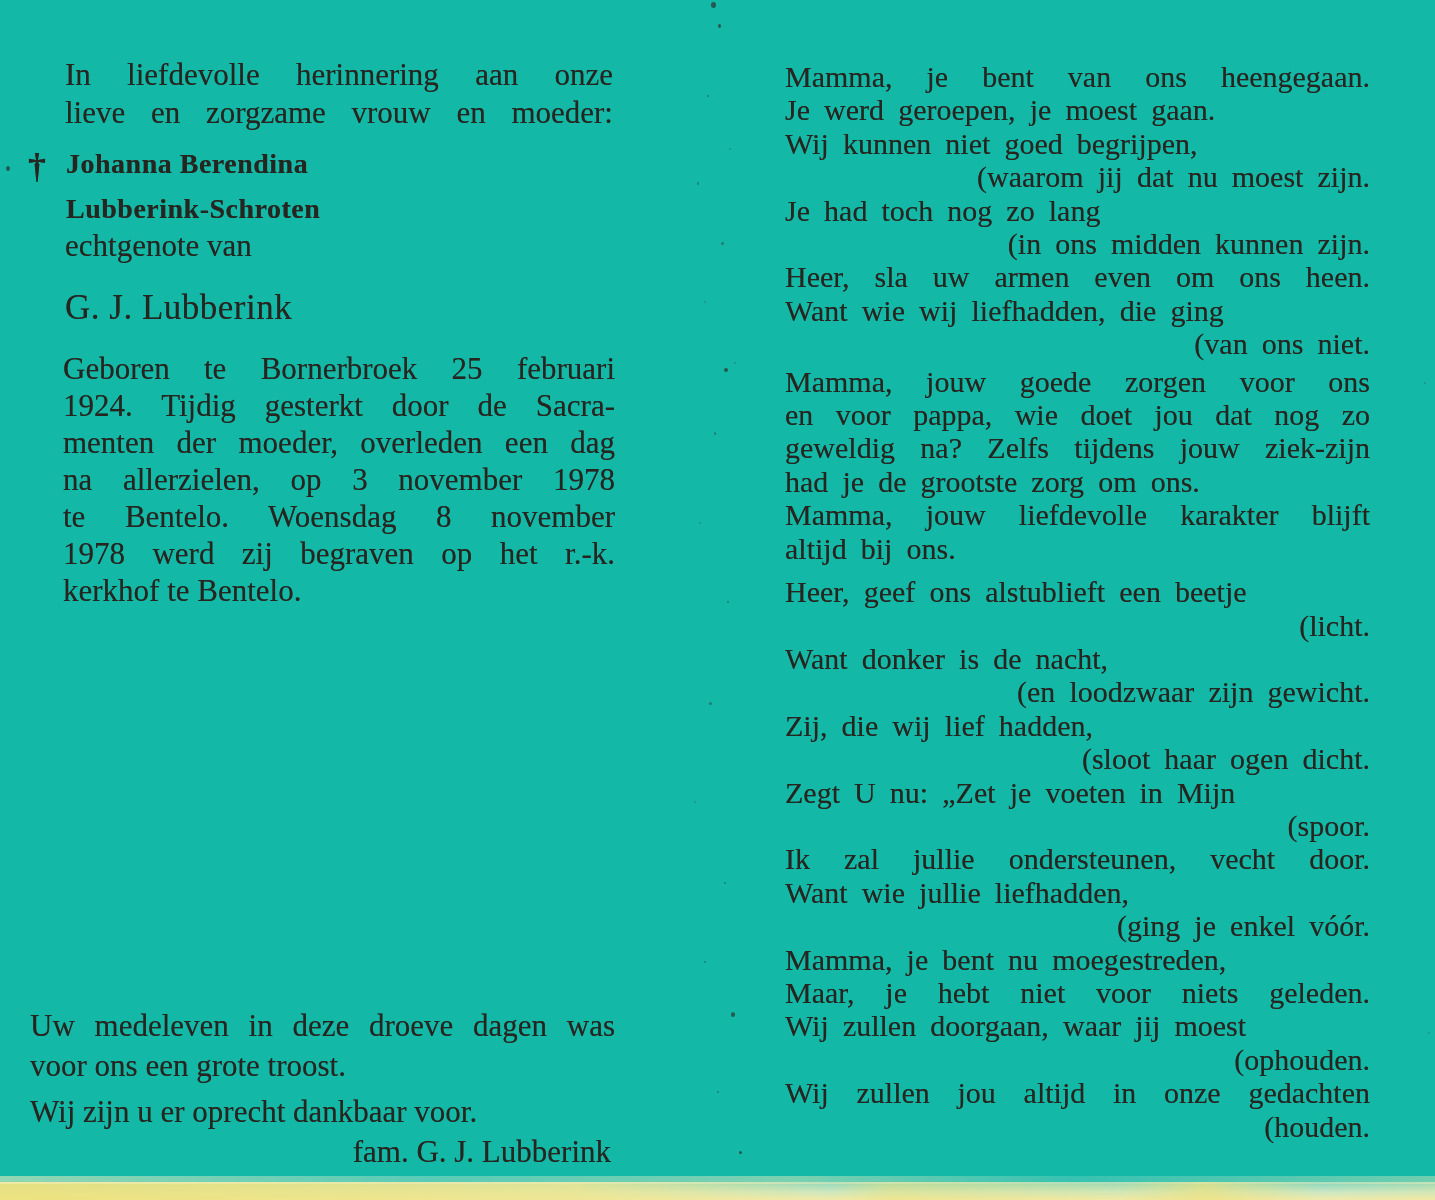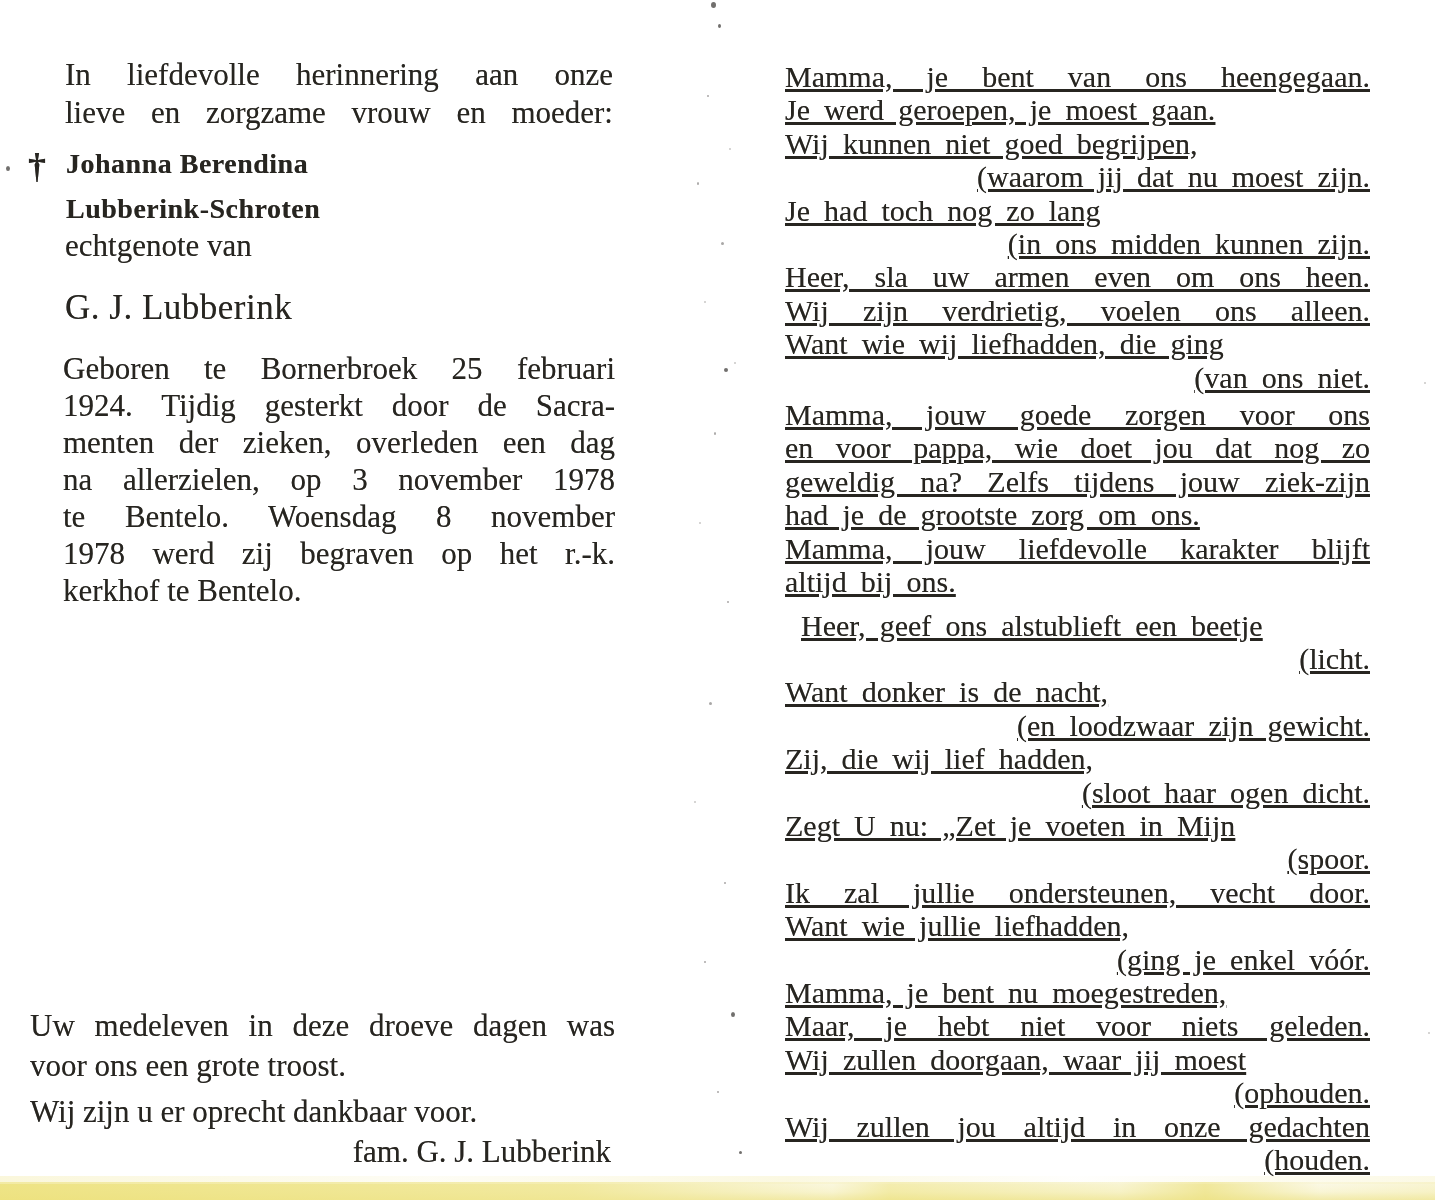--- a/index.html
+++ b/index.html
@@ -1,21 +1,21 @@
 <!DOCTYPE html>
 <html><head>
 <meta charset="utf-8">
 <title>Document</title>
 <style>
   html, body { margin: 0; padding: 0; background: #dddcd8; }
   .page {
     position: relative;
     width: 1435px;
     height: 1200px;
-    background: #ffffff;
+    background: #14b8a6;
     overflow: hidden;
     font-family: "Liberation Serif", "DejaVu Serif", serif;
     color: #272520;
     text-shadow: 0 0 0.5px rgba(39,37,32,0.55);
   }
 
   
   .intro {
     position: absolute; left: 65px; top: 56px; width: 548px;
     font-size: 31px; line-height: 38px;
@@ -49,27 +49,26 @@
     font-size: 31px; line-height: 40px;
   }
   .thanks { margin-top: 6px; }
   .signature { text-align: right; padding-right: 4px; }
 
   
   .poem {
     position: absolute; left: 785px; top: 60px; width: 585px;
     font-size: 30px; line-height: 33.4px;
     word-spacing: 0.22em;
-    text-decoration: underline;
   }
   .pl { min-height: 33.4px; }
   .ind { text-align: right; }
   .jl { text-align: justify; text-align-last: justify; }
   .g4 { margin-top: 4px; }
-  .g10 { margin-top: 10px; margin-left: 16px; }
+  .g10 { margin-top: 10px; }
 
   
   .speck {
     position: absolute; border-radius: 50%;
     background: rgba(45,42,38,0.75);
   }
   .speck.f1 { opacity: .9; } .speck.f2 { opacity: .55; } .speck.f3 { opacity: .35; }
   .edge-band {
     position: absolute; left: 0; bottom: 0; width: 1435px; height: 18px;
     background:
@@ -104,21 +103,21 @@
     <div>Johanna Berendina</div>
     <div>Lubberink-Schroten</div>
   </div>
 
   <div class="spouse-label">echtgenote van</div>
   <div class="spouse-name">G. J. Lubberink</div>
 
   <div class="bio">
     <div class="jline">Geboren te Bornerbroek 25 februari</div>
     <div class="jline">1924. Tijdig gesterkt door de Sacra-</div>
-    <div class="jline">menten der zieken, overleden een dag</div>
+    <div class="jline">menten der moeder, overleden een dag</div>
     <div class="jline">na allerzielen, op 3 november 1978</div>
     <div class="jline">te Bentelo. Woensdag 8 november</div>
     <div class="jline">1978 werd zij begraven op het r.-k.</div>
     <div>kerkhof te Bentelo.</div>
   </div>
 
   <div class="condolence">
     <div class="jline">Uw medeleven in deze droeve dagen was</div>
     <div>voor ons een grote troost.</div>
     <div class="thanks">Wij zijn u er oprecht dankbaar voor.</div>
@@ -126,21 +125,20 @@
   </div>
 
   <div class="poem">
     <div class="pl jl">Mamma, je bent van ons heengegaan.</div>
     <div class="pl">Je werd geroepen, je moest gaan.</div>
     <div class="pl">Wij kunnen niet goed begrijpen,</div>
     <div class="pl ind">(waarom jij dat nu moest zijn.</div>
     <div class="pl">Je had toch nog zo lang</div>
     <div class="pl ind">(in ons midden kunnen zijn.</div>
     <div class="pl jl">Heer, sla uw armen even om ons heen.</div>
-    <div class="pl jl">Wij zijn verdrietig, voelen ons alleen.</div>
     <div class="pl">Want wie wij liefhadden, die ging</div>
     <div class="pl ind">(van ons niet.</div>
     <div class="pl jl g4">Mamma, jouw goede zorgen voor ons</div>
     <div class="pl jl">en voor pappa, wie doet jou dat nog zo</div>
     <div class="pl jl">geweldig na? Zelfs tijdens jouw ziek-zijn</div>
     <div class="pl">had je de grootste zorg om ons.</div>
     <div class="pl jl">Mamma, jouw liefdevolle karakter blijft</div>
     <div class="pl">altijd bij ons.</div>
     <div class="pl g10">Heer, geef ons alstublieft een beetje</div>
     <div class="pl ind">(licht.</div>

